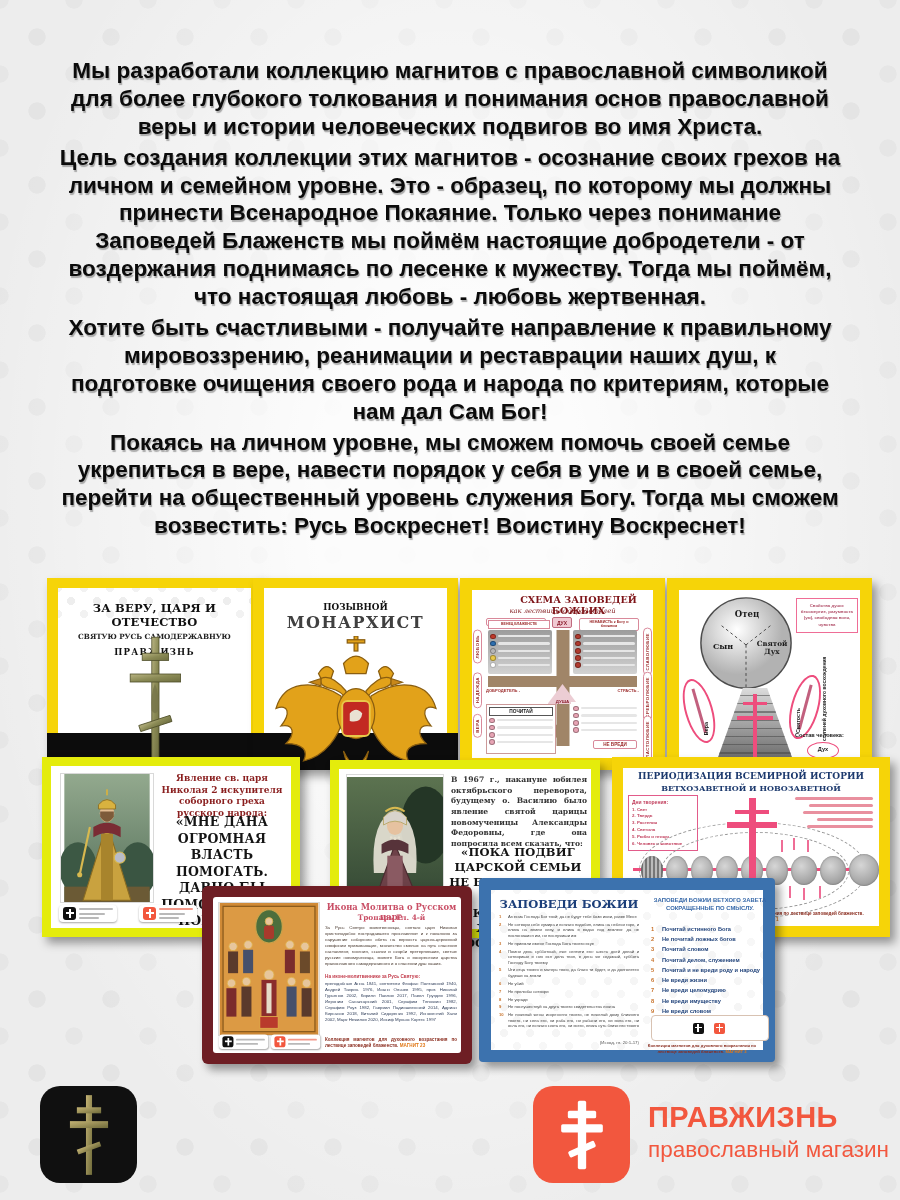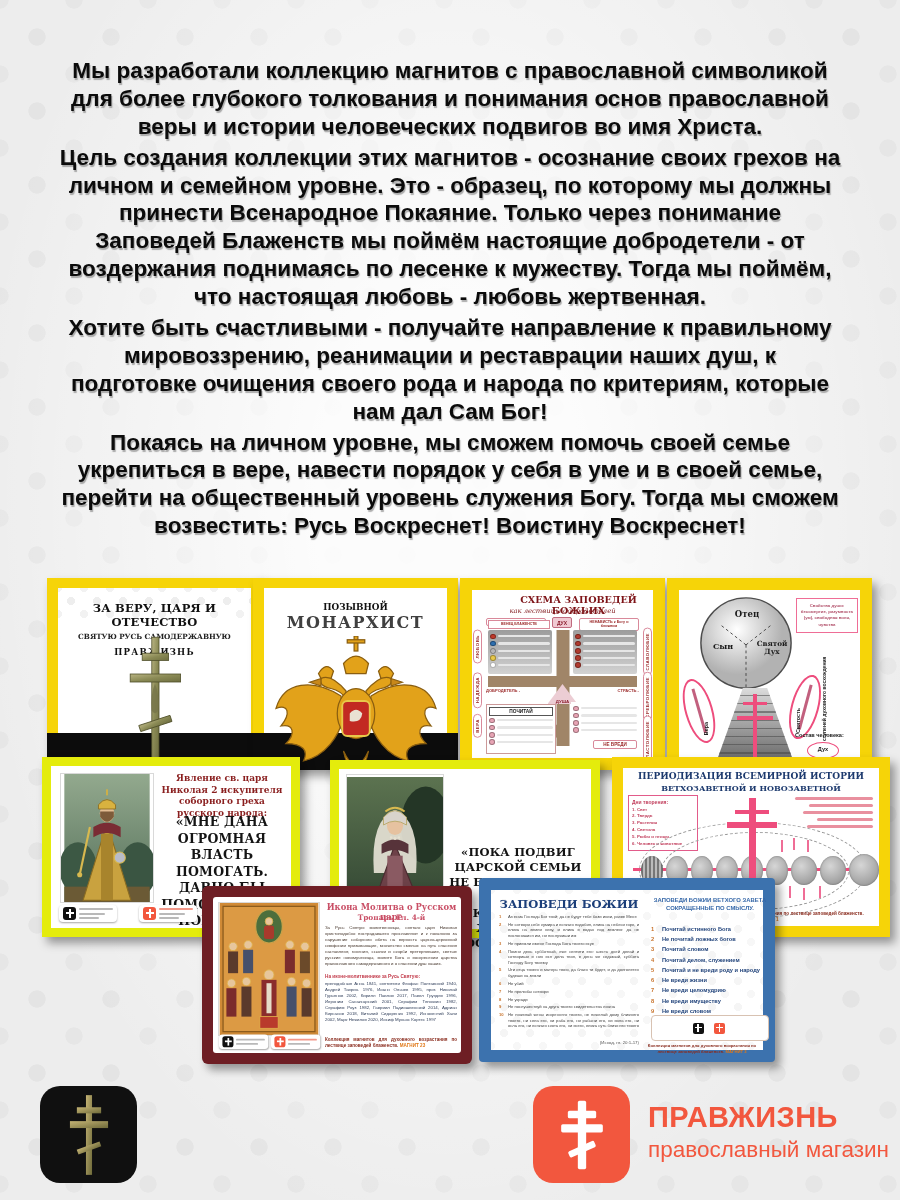--- a/index.html
+++ b/index.html
@@ -435,20 +435,21 @@
         <path d="M50 70 L22 148 L82 148 Z" fill="#6d4148" stroke="#4a2b30" stroke-width="1.2"></path>
         <rect x="42" y="82" width="16" height="44" fill="#8a5a62"></rect>
         <path d="M36 70 Q50 60 64 70 L64 80 Q50 72 36 80 Z" fill="#57333a"></path>
         <ellipse cx="50" cy="50" rx="8.5" ry="10.5" fill="#e6c2a0"></ellipse>
         <path d="M38 42 Q50 28 62 42 L62 50 Q50 42 38 50 Z" fill="#d9d4cc" stroke="#b9a96b" stroke-width="1"></path>
         <path d="M40 36 Q50 28 60 36" stroke="#d8b94f" stroke-width="2" fill="none"></path>
         <circle cx="50" cy="64" r="1.6" fill="#e6e0d0"></circle>
           <circle cx="46" cy="63" r="1.3" fill="#e6e0d0"></circle>
           <circle cx="54" cy="63" r="1.3" fill="#e6e0d0"></circle>
       </svg>
+      <div class="para" style="left:112px;top:6px;right:4px;">В 1967 г., накануне юбилея октябрьского переворота, будущему о. Василию было явление святой царицы новомученицы Александры Федоровны, где она попросила всем сказать, что:</div>
       <div class="q-black slav" style="left:108px;top:76px;right:2px;font-size:11.5px;">«ПОКА ПОДВИГ ЦАРСКОЙ СЕМЬИ НЕ БУДЕТ ОЦЕНЕН КАК ИСКУПИТЕЛЬНАЯ ЖЕРТВА ЗА РОССИЮ, ДО ТЕХ ПОР НЕ Б</div>
     </div>
   </article>
 
   <article class="card c7">
     <div class="inner">
       <div class="t1 slav">ПЕРИОДИЗАЦИЯ ВСЕМИРНОЙ ИСТОРИИ</div>
       <div class="t2 slav">ВЕТХОЗАВЕТНОЙ И НОВОЗАВЕТНОЙ</div>
       <div class="daysbox">
         <div class="dt">Дни творения:</div>

